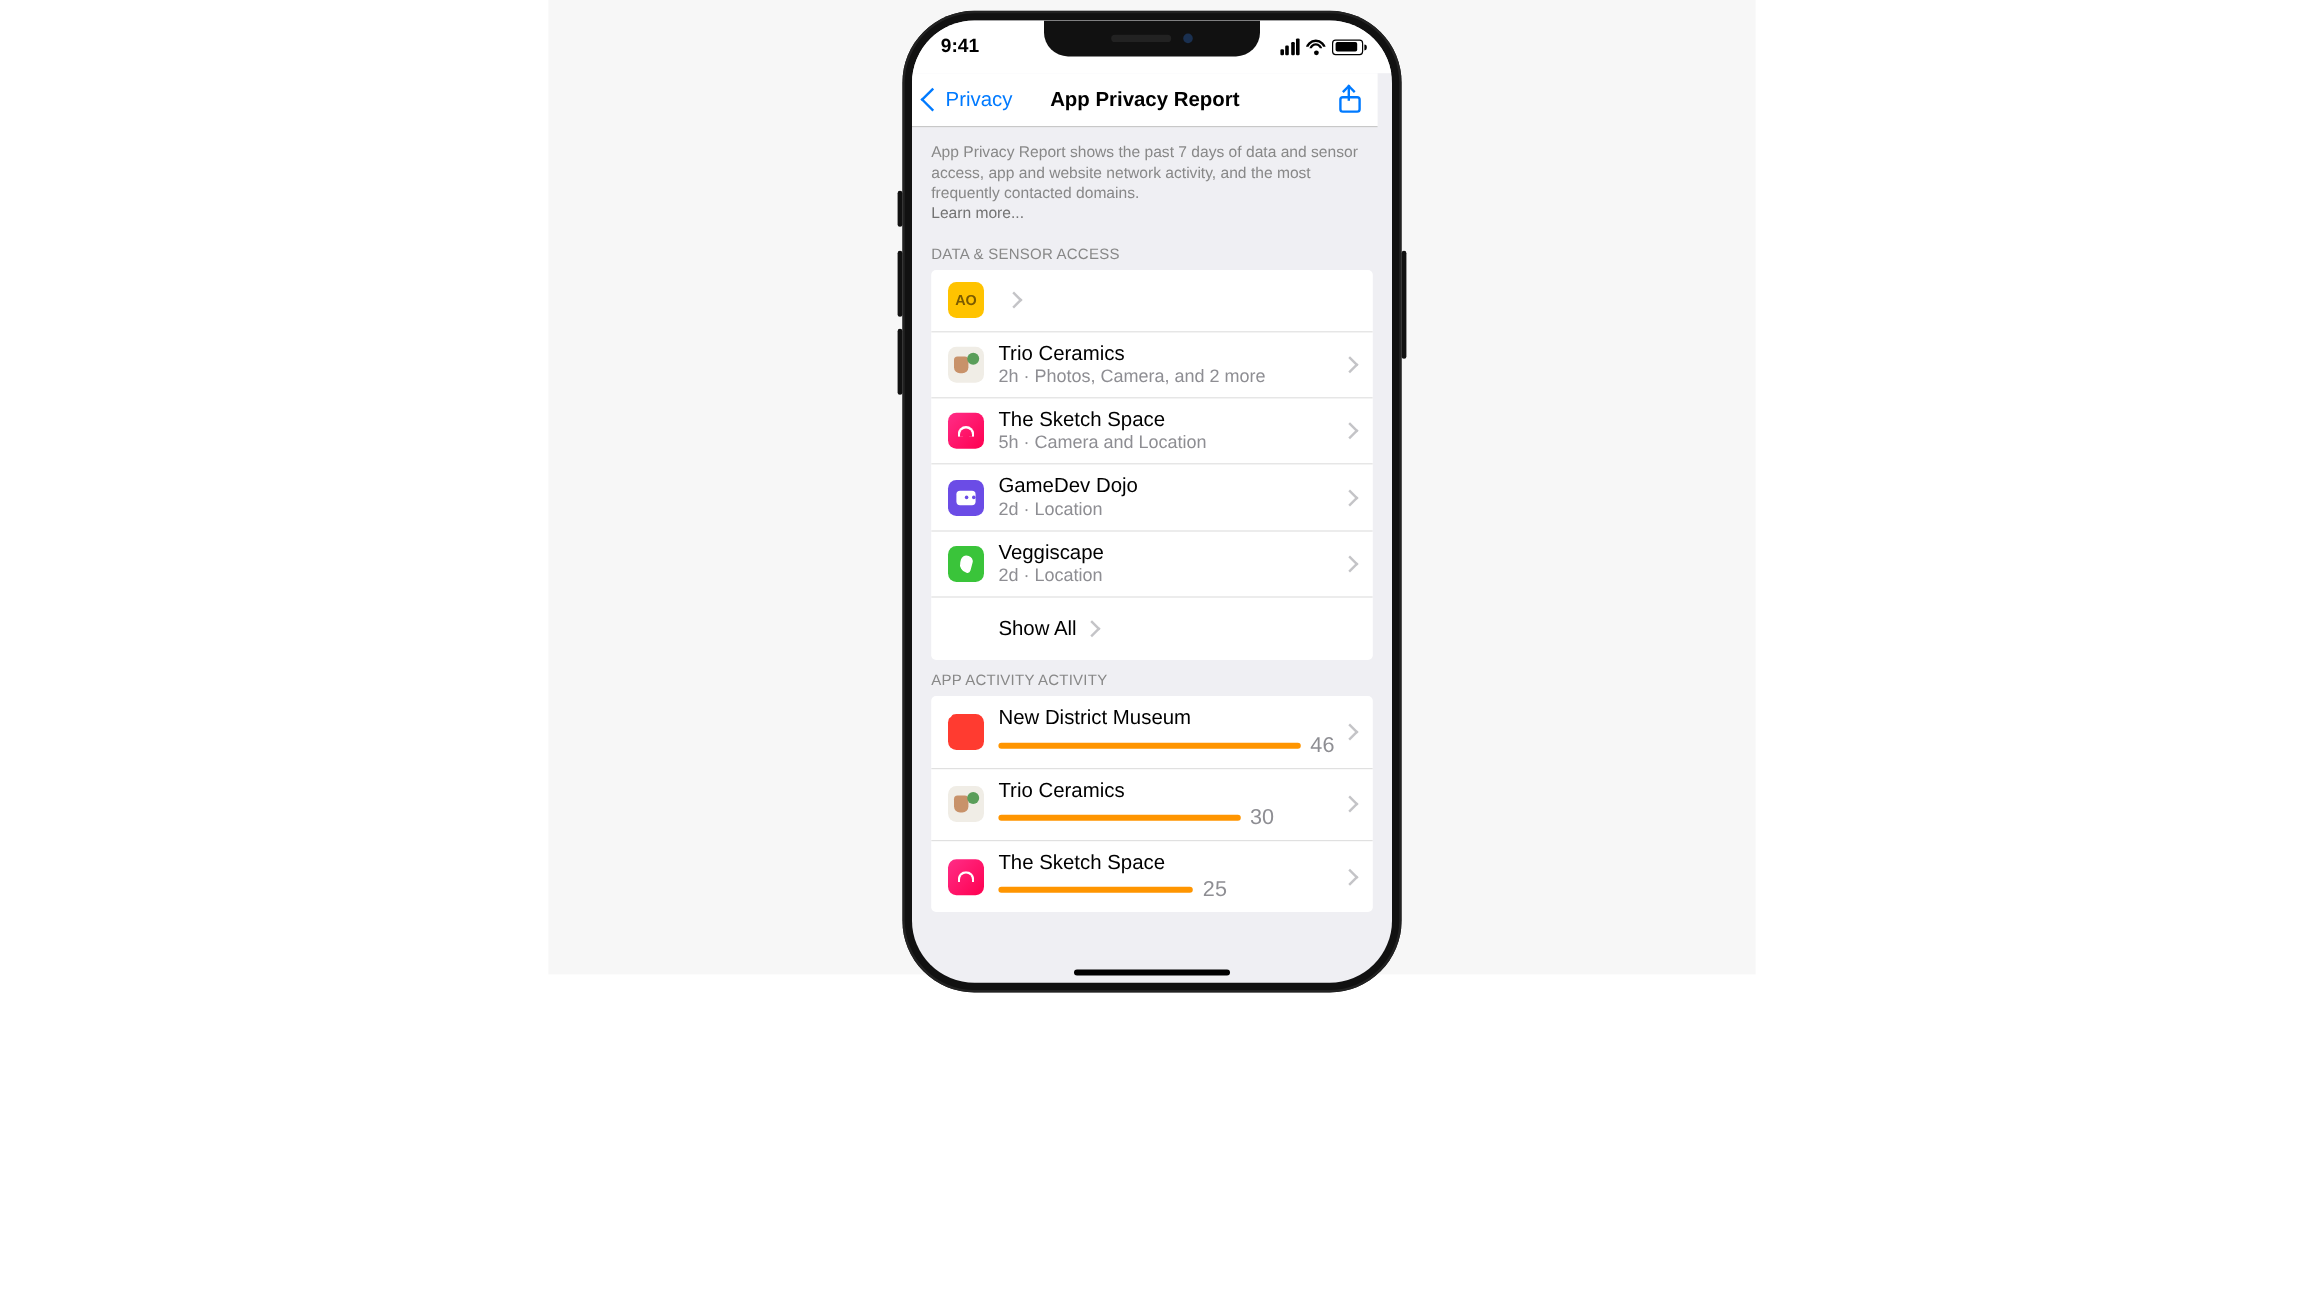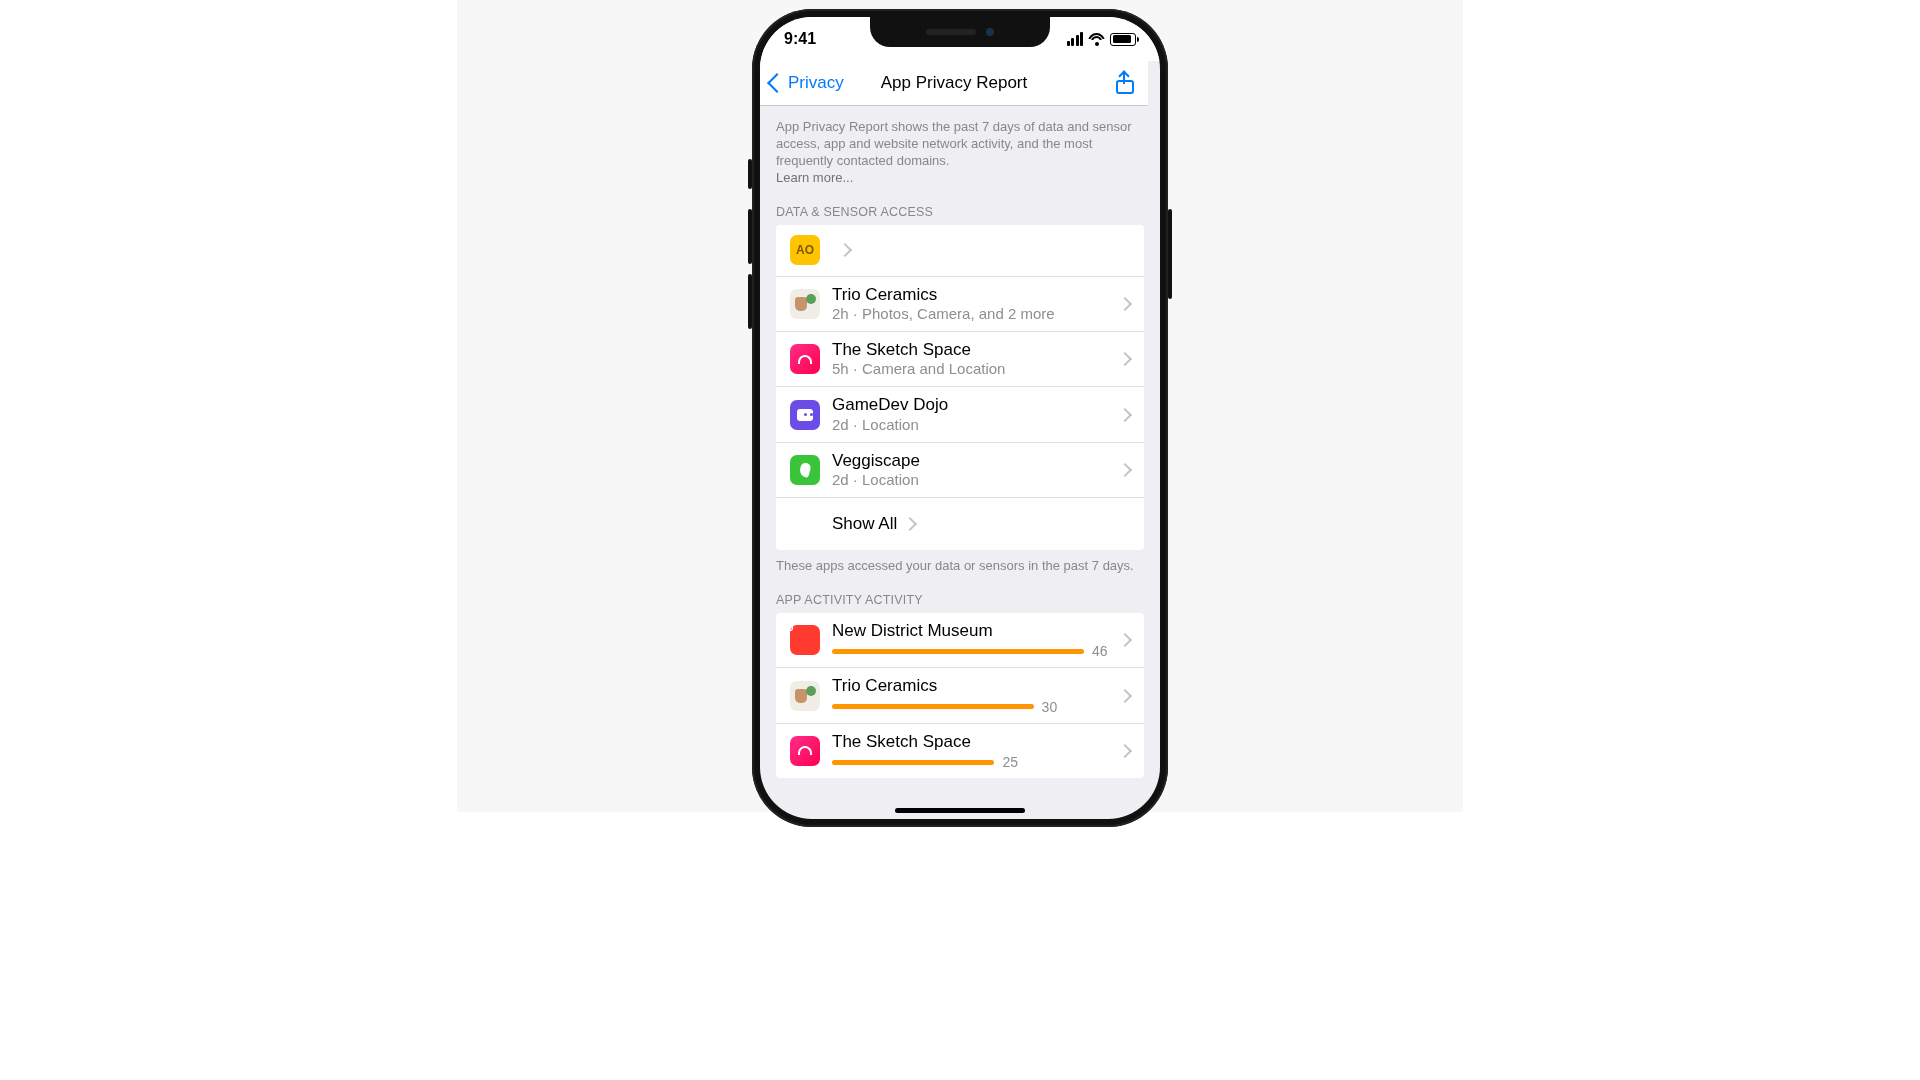--- a/index.html
+++ b/index.html
@@ -22,21 +22,21 @@
   .wifi{width:17px;height:13px;position:relative}
   .wifi::before{content:"";position:absolute;width:17px;height:17px;border:2px solid #000;border-radius:50%;clip-path:polygon(0 0,100% 0,100% 38%,0 38%);left:0;top:0;box-sizing:border-box}
   .wifi::after{content:"";position:absolute;width:4px;height:4px;background:#000;border-radius:50%;bottom:0;left:6.5px}
   .wifi .mid{position:absolute;width:11px;height:11px;border:2px solid #000;border-radius:50%;clip-path:polygon(0 0,100% 0,100% 42%,0 42%);left:3px;top:3px;box-sizing:border-box}
   .batt{width:26px;height:13px;border:1.5px solid #000;border-radius:3px;position:relative;box-sizing:border-box}
   .batt::before{content:"";position:absolute;right:-3.5px;top:3px;width:2px;height:5px;background:#000;border-radius:0 2px 2px 0}
   .batt::after{content:"";position:absolute;left:1.5px;top:1.5px;bottom:1.5px;width:18px;background:#000;border-radius:1.5px}
   .navbar{position:absolute;top:44px;left:0;right:12px;height:44px;background:#fff;border-bottom:0.5px solid #c8c8c8;display:flex;align-items:center;justify-content:center;z-index:9}
   .back{position:absolute;left:10px;display:flex;align-items:center;color:#007aff;font-size:17px}
   .back-chev{width:12px;height:12px;border-left:2.5px solid #007aff;border-bottom:2.5px solid #007aff;transform:rotate(45deg);margin-right:4px}
-  .title{font-weight:400;font-size:17px;color:#000}
+  .title{font-weight:700;font-size:17px;color:#000}
   .share{position:absolute;right:14px;width:18px;height:22px;color:#007aff}
   .share-box{position:absolute;bottom:0;width:18px;height:14px;border:2px solid #007aff;border-radius:3px;box-sizing:border-box}
   .share-arrow{position:absolute;top:0;left:7px;width:2px;height:12px;background:#007aff}
   .share-arrow::before{content:"";position:absolute;top:0;left:-3px;width:8px;height:8px;border-top:2px solid #007aff;border-left:2px solid #007aff;transform:rotate(45deg);box-sizing:border-box}
   .content{position:absolute;top:88px;left:0;right:0;bottom:0;overflow:hidden}
   .intro{padding:14px 16px 8px;font-size:13px;color:#888;line-height:1.3}
   .learn{color:#737373}
   .sechead{padding:10px 16px 6px;font-size:12.5px;color:#888;letter-spacing:0.2px}
   .card{background:#fff;margin:0 16px;border-radius:4px;overflow:hidden}
   .row{display:flex;align-items:center;padding:8px 14px;min-height:52px;border-bottom:0.5px solid #e0e0e0;position:relative;box-sizing:border-box}
@@ -59,21 +59,21 @@
   .nd-d{position:absolute;font-size:9px;top:10px;left:11px}
   .rowtxt{flex:1;min-width:0}
   .rname{font-size:17px;color:#000;line-height:1.2}
   .rsub{font-size:15px;color:#8e8e93;line-height:1.2}
   .chev{width:8px;height:8px;border-right:2px solid #c4c4c7;border-top:2px solid #c4c4c7;transform:rotate(45deg);flex-shrink:0;margin-left:8px}
   .showall{padding-left:56px;font-size:17px}
   .footnote{padding:8px 16px;font-size:13px;color:#888;line-height:1.3}
   .bar-row{display:flex;align-items:center;gap:8px;margin-top:2px}
   .bar-track{height:5px;border-radius:3px;background:transparent;position:relative}
   .bar-fill{height:100%;background:#ff9500;border-radius:3px}
-  .bar-val{font-size:14px;color:#8e8e93}
+  .bar-val{font-size:18px;color:#8e8e93}
   .homeind{position:absolute;bottom:6px;left:50%;transform:translateX(-50%);width:130px;height:5px;background:#000;border-radius:3px;z-index:30}
   .net-row .rname{margin-bottom:1px}
 </style>
 </head>
 <body>
 
 <div class="canvas">
  <div class="phone">
   <div class="sidebtn sb-r"></div>
       <div class="sidebtn sb-l1"></div>
@@ -156,21 +156,20 @@
            <div class="rname">Veggiscape</div>
            <div class="rsub">2d · Location</div>
          </div>
          <div class="chev"></div>
        </div>
        <div class="row showall">
          <div class="rname">Show All</div>
          <div class="chev"></div>
        </div>
      </div>
-     <div class="footnote">These apps accessed your data or sensors in the past 7 days.</div>
 
      <div class="sechead">APP ACTIVITY ACTIVITY</div>
      <div class="card">
        <div class="row net-row">
          <div class="icon icon-nd">
                 <span class="nd-d">D</span>
               </div>
          <div class="rowtxt">
            <div class="rname">New District Museum</div>
            <div class="bar-row">

